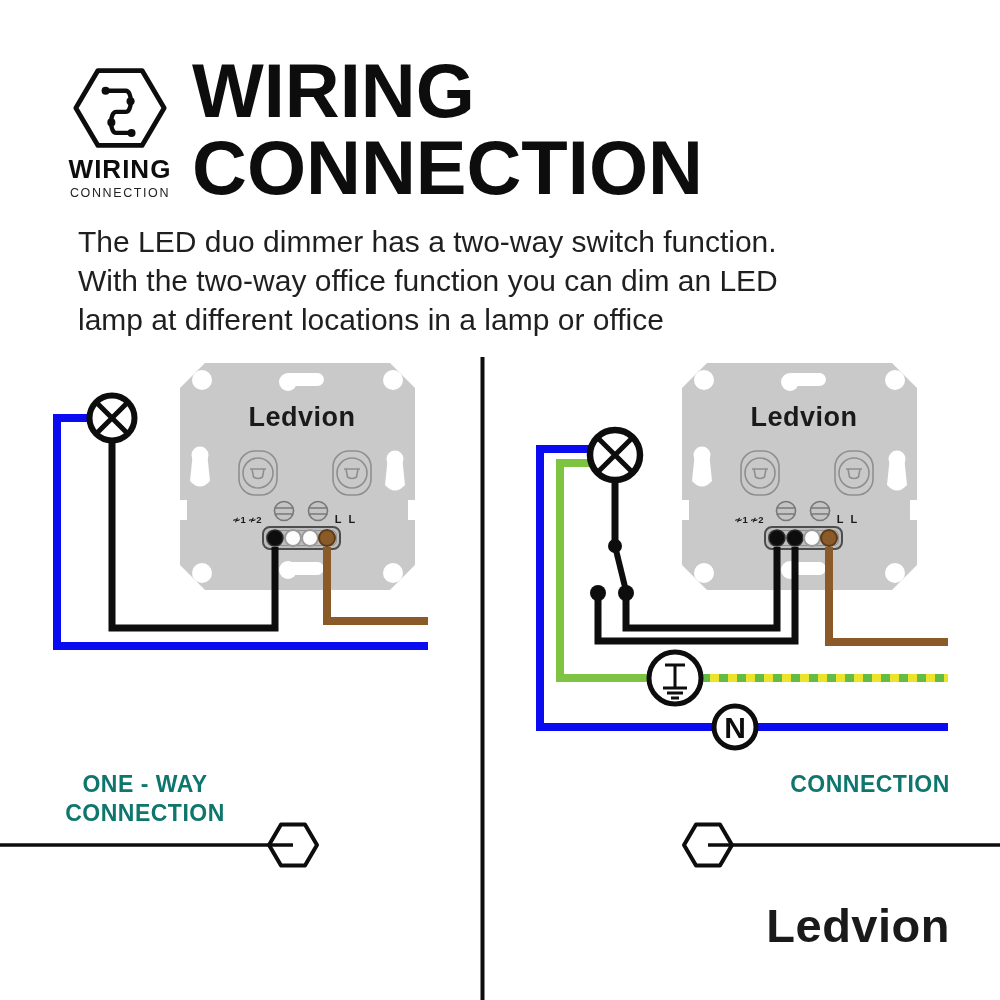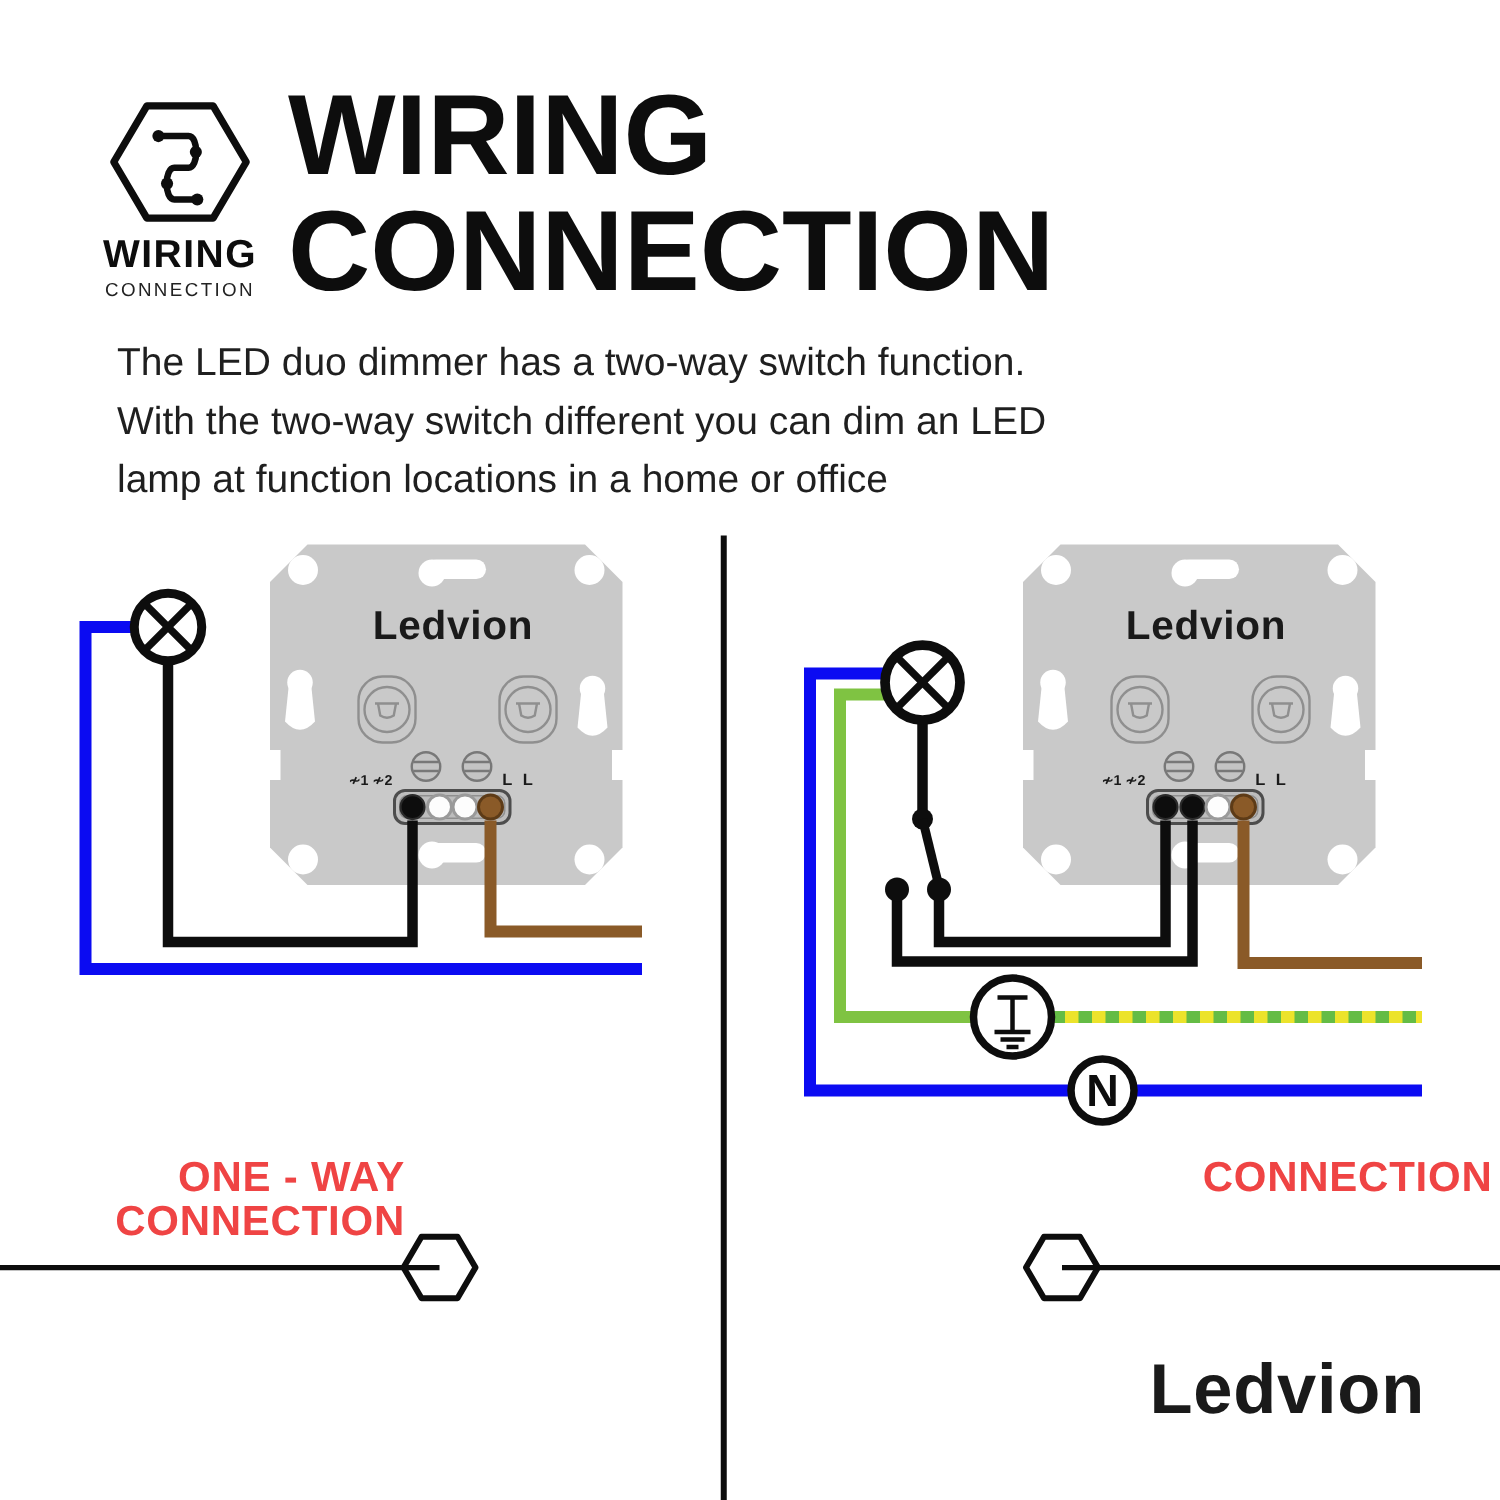--- a/index.html
+++ b/index.html
@@ -6,21 +6,21 @@
   .canvas{position:relative;width:1000px;height:1000px;background:#ffffff;overflow:hidden;
           font-family:"Liberation Sans",sans-serif;color:#1c1c1c;}
 
   
   .logo-block{position:absolute;left:58px;top:64px;width:124px;text-align:center;}
   .logo-hex{display:block;margin:0 auto;}
   .logo-title{font-size:26px;font-weight:900;letter-spacing:1px;color:#0d0d0d;margin-top:2px;}
   .logo-sub{font-size:12.5px;font-weight:400;letter-spacing:1.6px;color:#222;margin-top:1px;}
   .main-title{position:absolute;left:192px;top:52px;font-size:76px;line-height:77px;
               font-weight:900;color:#0d0d0d;letter-spacing:0px;}
-  .description{position:absolute;left:78px;top:222px;font-size:26px;line-height:39px;color:#1f1f1f;}
+  .description{position:absolute;left:78px;top:222px;font-size:30px;line-height:39px;color:#1f1f1f;}
 
   
   .diagram{position:absolute;left:0;top:0;width:1000px;height:1000px;}
 
   .plate{fill:#c9c9c9;}
   .plate-hole{fill:#ffffff;}
   .clipline{fill:none;stroke:#8f8f8f;stroke-width:1.6px;}
   .screw{fill:#c4c4c4;stroke:#787878;stroke-width:1.6px;}
   .screw-slot{fill:none;stroke:#787878;stroke-width:1.6px;}
   .term-block{fill:#bdbdbd;stroke:#4d4d4d;stroke-width:2px;}
@@ -44,22 +44,22 @@
   .divider{stroke:#0d0d0d;stroke-width:4px;}
   .rule-line{stroke:#0d0d0d;stroke-width:3.5px;}
   .hex-marker{fill:#ffffff;stroke:#0d0d0d;stroke-width:4px;stroke-linejoin:round;}
 
   svg text{font-family:"Liberation Sans",sans-serif;}
   .device-brand{font-weight:bold;font-size:27px;letter-spacing:.5px;fill:#1a1a1a;}
   .term-label{font-weight:bold;font-size:9.5px;fill:#1a1a1a;}
   .term-label-l{font-weight:bold;font-size:11px;letter-spacing:2px;fill:#1a1a1a;}
   .n-label{font-weight:bold;font-size:30px;fill:#0d0d0d;}
 
-  .caption{position:absolute;top:770px;width:250px;text-align:right;
-           font-size:28px;line-height:29px;font-weight:900;letter-spacing:.5px;color:#ef4444;}
+  .caption{position:absolute;top:770px;width:250px;text-align:center;
+           font-size:23px;line-height:29px;font-weight:900;letter-spacing:.5px;color:#0f766e;}
   .caption-left{left:20px;}
   .caption-right{left:745px;}
   .wordmark{position:absolute;right:50px;top:898px;font-size:47px;font-weight:900;
             letter-spacing:.5px;color:#1a1a1a;}
 </style>
 </head>
 <body>
 
 <div class="canvas">
 
@@ -76,22 +76,22 @@
     <div class="logo-sub">CONNECTION</div>
   </div>
 
   <div class="main-title">
     <div>WIRING</div>
     <div>CONNECTION</div>
   </div>
 
   <div class="description">
     <div>The LED duo dimmer has a two-way switch function.</div>
-    <div>With the two-way switch different you can dim an LED</div>
-    <div>lamp at function locations in a home or office</div>
+    <div>With the two-way office function you can dim an LED</div>
+    <div>lamp at different locations in a lamp or office</div>
   </div>
 
   <svg class="diagram" viewBox="0 0 1000 1000">
 
     <line class="divider" x1="482.5" y1="357" x2="482.5" y2="1000"></line>
 
     <g>
 
       <g transform="translate(180,363)">
         <polygon class="plate" points="25,0 210,0 235,25 235,202 210,227 25,227 0,202 0,25"></polygon>

